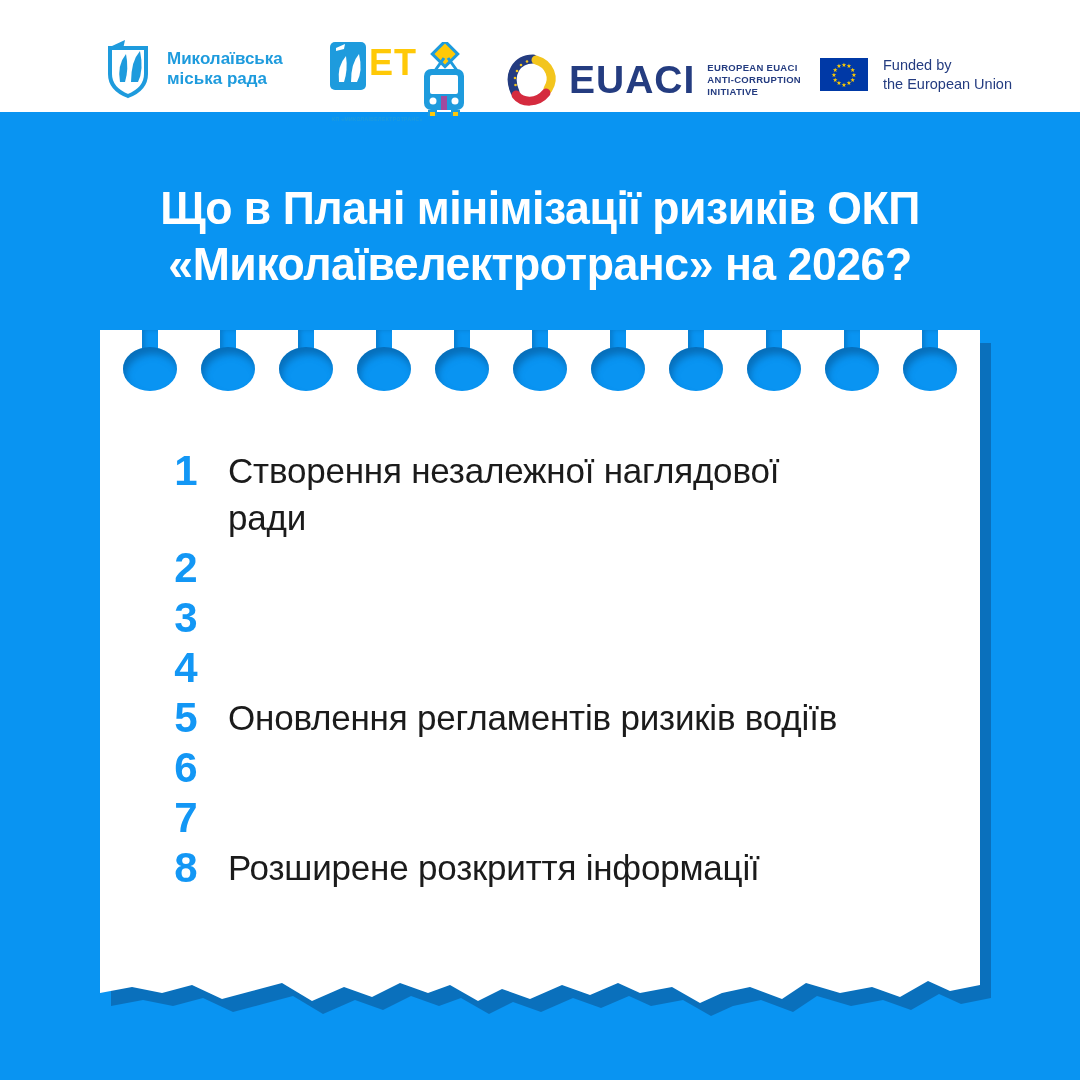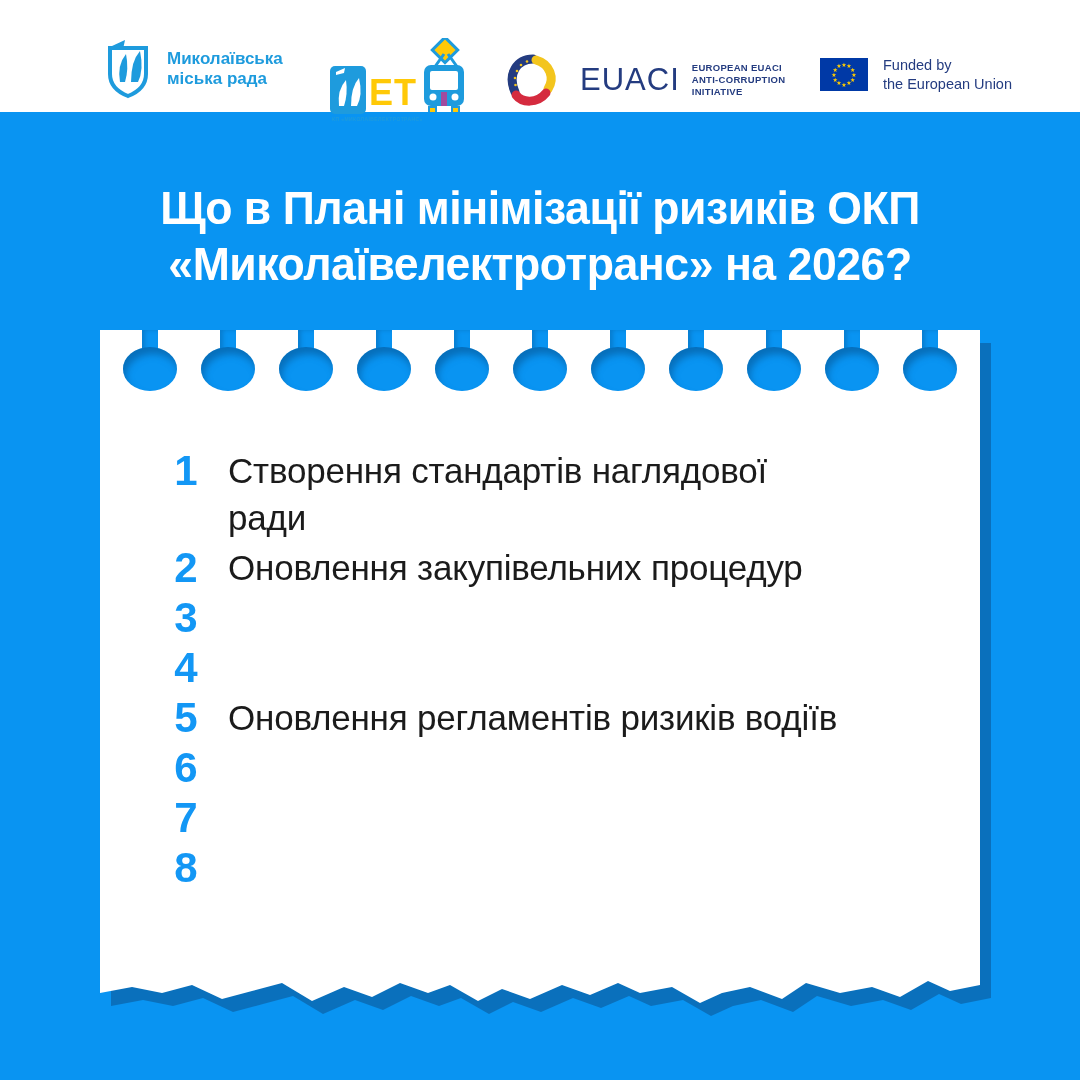--- a/index.html
+++ b/index.html
@@ -20,26 +20,26 @@
   body{background:var(--bg);font-family:"Liberation Sans",sans-serif;position:relative}
 
   
   .header{position:absolute;top:0;left:0;width:1080px;height:112px;background:#fff}
   .logo{position:absolute;display:flex;align-items:center}
 
   .logo-city{left:103px;top:36px}
   .city-name{margin-left:14px;color:var(--cityblue);font-size:17px;font-weight:700;line-height:1.18;white-space:pre-line}
 
   .logo-met{left:330px;top:42px;align-items:flex-start}
-  .met-row{display:flex;align-items:flex-end;height:72px}
+  .met-row{display:flex;align-items:flex-start;height:72px}
   .met-letters{color:var(--metyellow);font-size:36px;font-weight:800;letter-spacing:1px;margin:0 2px 0 3px}
   .met-caption{position:absolute;left:2px;top:74px;color:var(--cityblue);font-size:5px;font-weight:700;letter-spacing:.4px;white-space:nowrap}
 
   .logo-euaci{left:505px;top:52px}
-  .euaci-brand{color:var(--navy);font-size:31px;font-weight:400;letter-spacing:1px;margin-left:21px}
+  .euaci-brand{color:var(--navy);font-size:39px;font-weight:700;letter-spacing:1px;margin-left:10px}
   .euaci-tag{margin-left:12px;color:var(--navy);font-size:9.5px;font-weight:700;line-height:1.25;letter-spacing:.3px;white-space:pre-line}
 
   .logo-eu{left:820px;top:56px}
   .eu-text{margin-left:15px;color:var(--navy);font-size:14.5px;font-weight:400;line-height:1.3;white-space:pre-line}
 
   
   .title{position:absolute;top:180px;left:0;width:1080px;text-align:center;color:#fff;
          font-size:46px;font-weight:700;line-height:1.22;letter-spacing:-.5px;
          white-space:pre-line;transform:scaleX(.97)}
 
@@ -143,45 +143,45 @@
 </div>
 
 <div class="title">Що в Плані мінімізації ризиків ОКП
 «Миколаївелектротранс» на 2026?</div>
 
 <div class="card">
   <div class="card-body">
     <div class="list">
       <div class="row">
         <div class="num">1</div>
-        <div class="txt">Створення стандартів наглядової
+        <div class="txt">Створення незалежної наглядової
 ради</div>
       </div>
       <div class="row">
         <div class="num">2</div>
-        <div class="txt">Оновлення закупівельних процедур</div>
       </div>
       <div class="row">
         <div class="num">3</div>
       </div>
       <div class="row">
         <div class="num">4</div>
       </div>
       <div class="row">
         <div class="num">5</div>
         <div class="txt">Оновлення регламентів ризиків водіїв</div>
       </div>
       <div class="row">
         <div class="num">6</div>
       </div>
       <div class="row">
         <div class="num">7</div>
       </div>
       <div class="row">
         <div class="num">8</div>
+        <div class="txt">Розширене розкриття інформації</div>
       </div>
     </div>
   </div>
 
   <svg class="torn" viewBox="0 0 880 36" preserveAspectRatio="none">
     <path fill="#ffffff" d="M0 0 H880 V10 L850 16 L828 6 L800 22 L772 12 L740 18 L706 8 L682 24 L650 12 L622 18 L600 28 L572 12 L540 18 L518 8 L490 20 L462 10 L430 24 L402 14 L378 26 L350 10 L328 18 L300 8 L272 22 L244 12 L212 26 L182 8 L152 16 L122 24 L92 10 L62 18 L32 12 L0 18 Z"></path>
   </svg>
 
   <div class="hole" style="left:23px">
       <div class="stem"></div>

